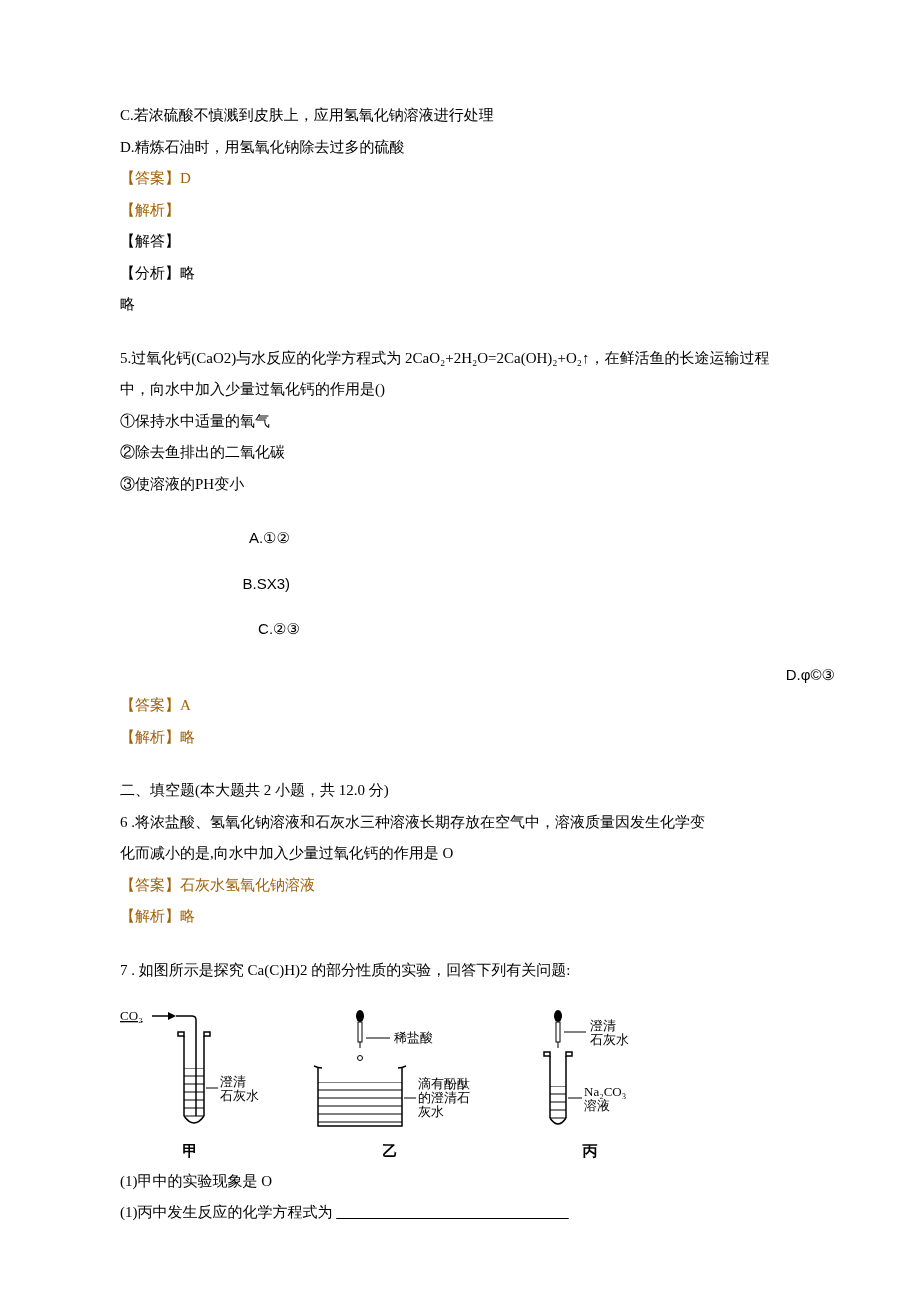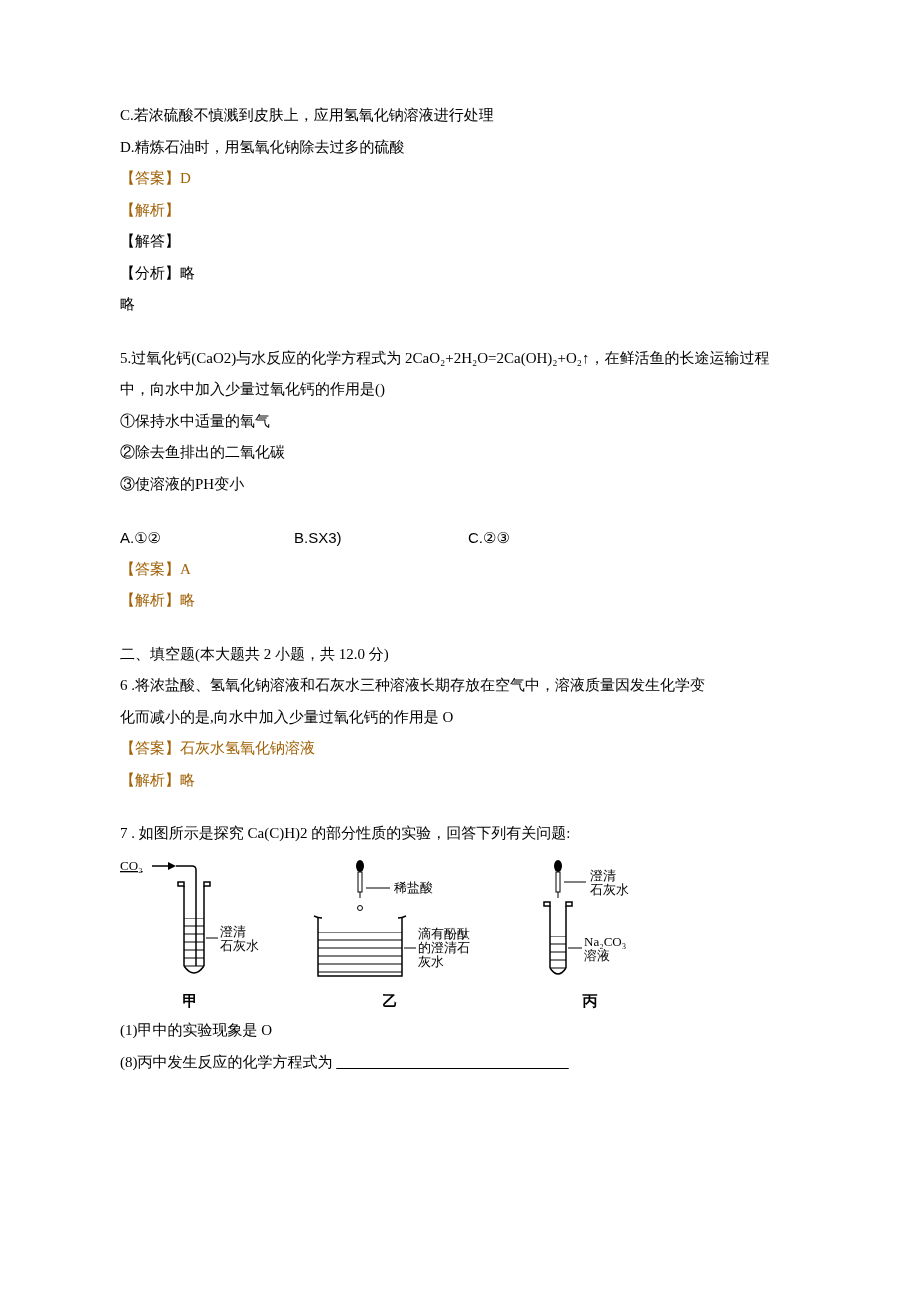--- a/index.html
+++ b/index.html
@@ -25,38 +25,39 @@
   }
   .gap {
     height: 22px;
   }
   .sans {
     font-family: Arial, sans-serif;
     font-size: 15px;
   }
   .options-row {
     display: flex;
-    flex-direction: row;
-    gap: 4px;
+    flex-direction: column;
+    gap: 14px;
+    text-align: right;
   }
   .opt-a { width: 170px; }
   .opt-b { width: 170px; }
   .opt-c { width: 180px; }
   .opt-d { flex: 1; }
   .underline {
     text-decoration: underline;
     white-space: pre;
   }
   
   .diagram-row {
     display: flex;
     flex-direction: row;
     align-items: flex-end;
     gap: 30px;
-    margin-top: 8px;
+    margin-top: 22px;
     margin-bottom: 6px;
   }
   .subfig {
     display: flex;
     flex-direction: column;
     align-items: center;
   }
   svg text {
     font-family: "SimSun", "Songti SC", serif;
   }
@@ -85,20 +86,21 @@
   <p class="para">5.过氧化钙(CaO2)与水反应的化学方程式为 2CaO₂+2H₂O=2Ca(OH)₂+O₂↑，在鲜活鱼的长途运输过程</p>
   <p class="para">中，向水中加入少量过氧化钙的作用是()</p>
   <p class="para">①保持水中适量的氧气</p>
   <p class="para">②除去鱼排出的二氧化碳</p>
   <p class="para">③使溶液的PH变小</p>
   <div class="gap"></div>
   <div class="options-row">
     <span class="sans opt-a">A.①②</span>
     <span class="sans opt-b">B.SX3)</span>
     <span class="sans opt-c">C.②③</span>
+    <span class="sans opt-d">D.φ©③</span>
   </div>
   <p class="para blue">【答案】A</p>
   <p class="para blue">【解析】略</p>
 
   <div class="gap"></div>
 
   <p class="para">二、填空题(本大题共 2 小题，共 12.0 分)</p>
 
   <p class="para">6  .将浓盐酸、氢氧化钠溶液和石灰水三种溶液长期存放在空气中，溶液质量因发生化学变</p>
   <p class="para">化而减小的是,向水中加入少量过氧化钙的作用是 O</p>
@@ -215,16 +217,16 @@
         <text x="64" y="88" font-size="13">Na₂CO₃</text>
         <text x="64" y="102" font-size="13">溶液</text>
       </svg>
       <div class="serif-bold">丙</div>
     </div>
 
   </div>
 
   <p class="para">(1)甲中的实验现象是 O</p>
   <p class="para">
-    <span>(8)丙中发生反应的化学方程式为 </span><span class="underline">                                                              </span>
+    <span>(1)丙中发生反应的化学方程式为 </span><span class="underline">                                                              </span>
   </p>
 
 </div>
 
 </body></html>

